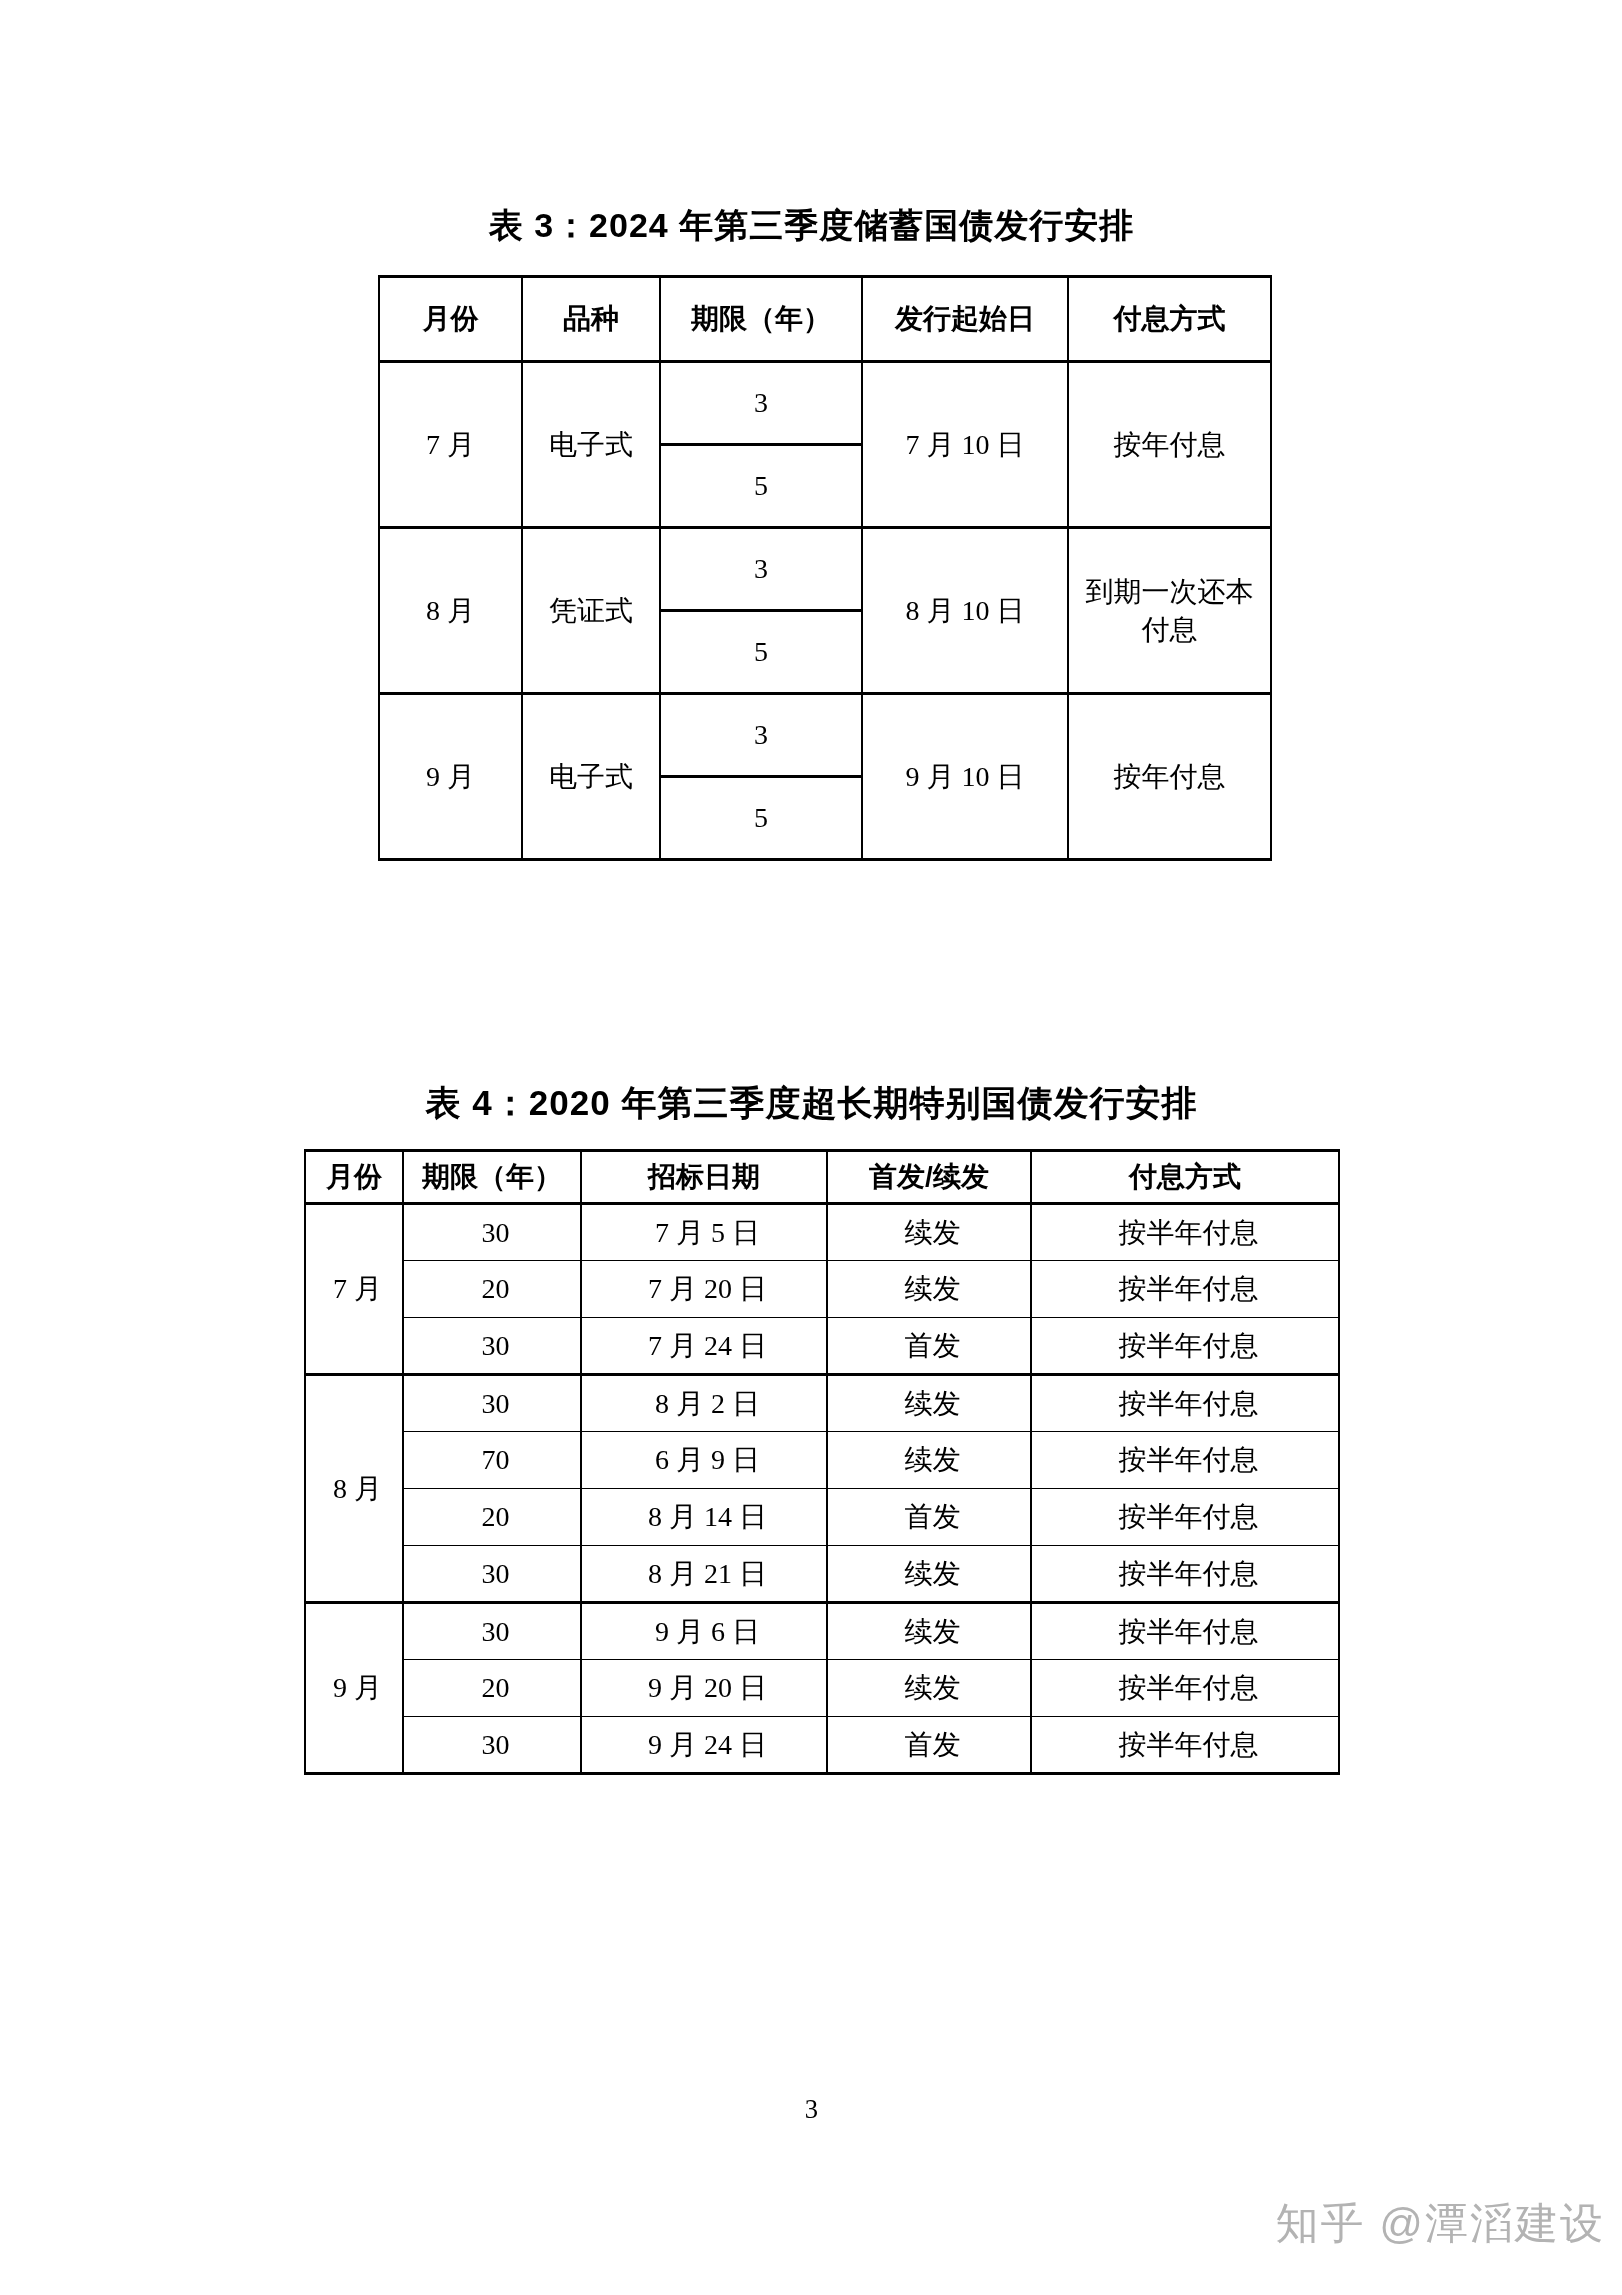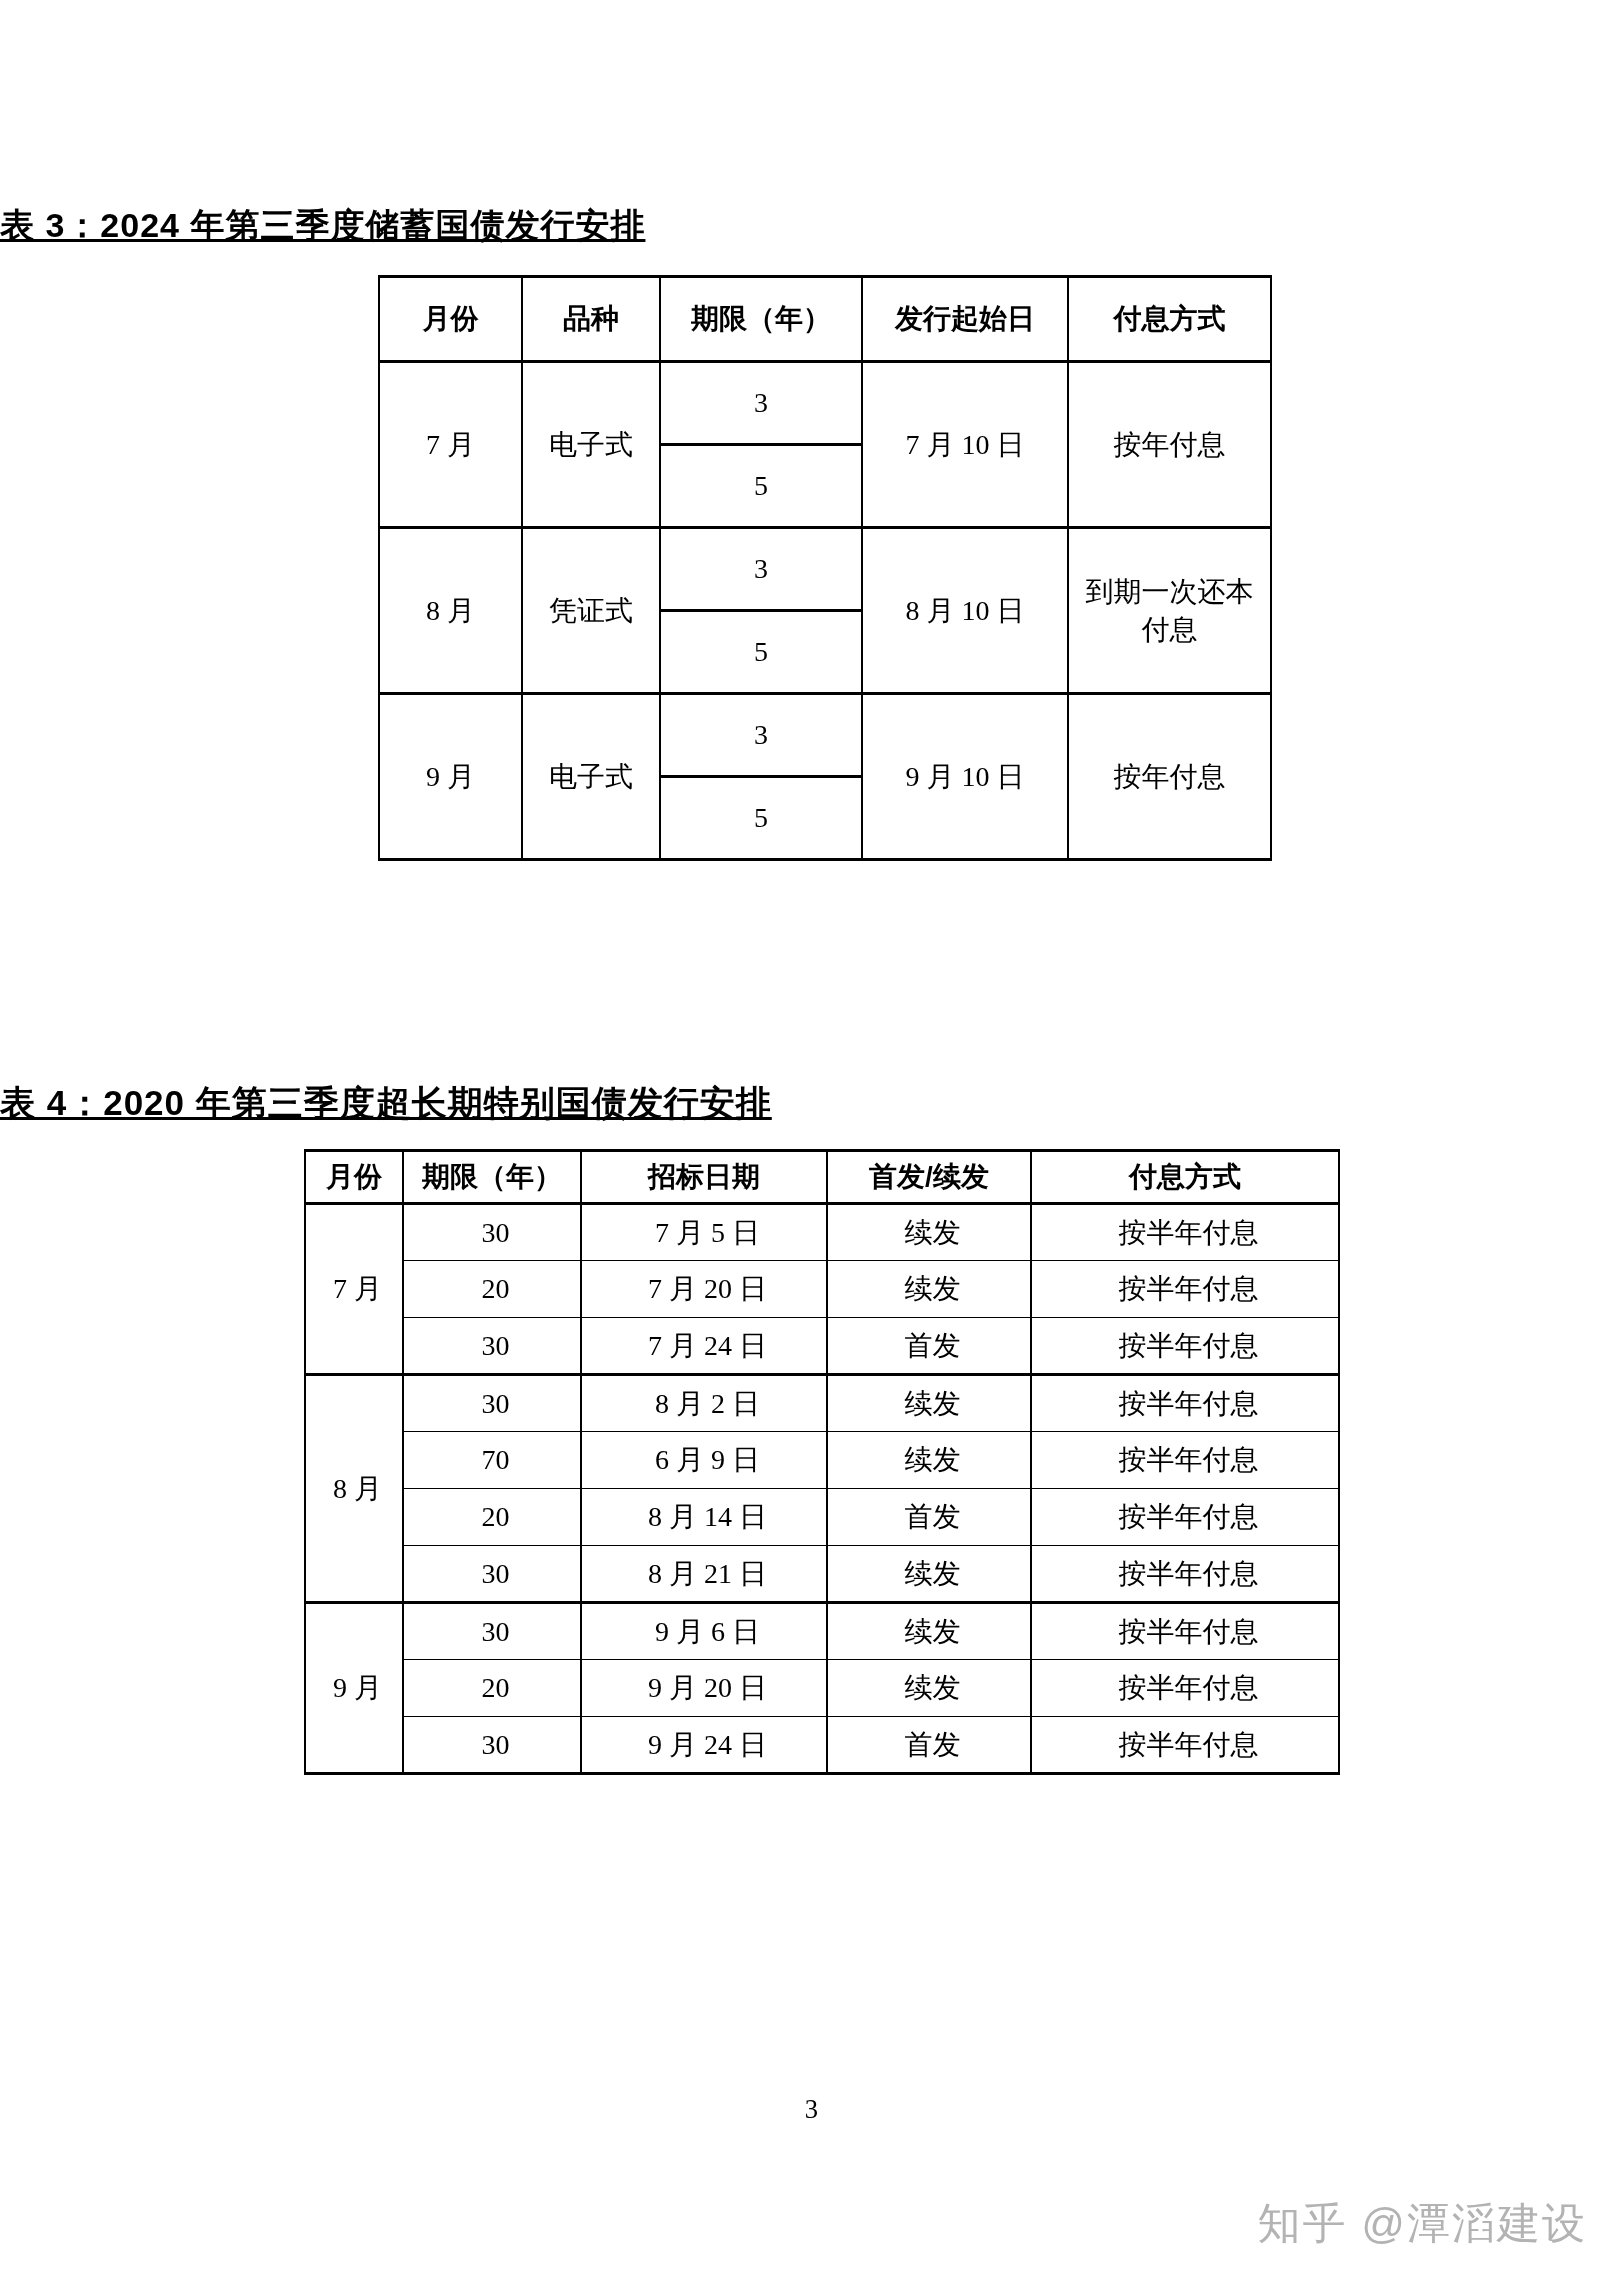--- a/index.html
+++ b/index.html
@@ -6,25 +6,25 @@
   html,body { background:#ffffff; }
   body {
     position:relative;
     width:1623px; height:2295px;
     font-family:"Liberation Serif","DejaVu Serif",serif;
     color:#000;
     overflow:hidden;
   }
   .doc-title {
     position:absolute; left:0; width:100%;
+    text-align:center;
     font-family:"Liberation Sans","DejaVu Sans",sans-serif;
     font-weight:700;
     color:#000;
     letter-spacing:1px;
-    text-decoration:underline;
   }
   #t3-title { top:203px; font-size:34px; }
   #t4-title { top:1080px; font-size:35px; }
 
   table {
     position:absolute;
     border-collapse:collapse;
     table-layout:fixed;
     background:#fff;
     border-radius:18px;
@@ -61,21 +61,21 @@
   #table4 td.month { border-top-width:3.1px; border-bottom-width:3.1px; }
 
   .page-number {
     position:absolute; left:0; width:100%;
     top:2094px;
     text-align:center;
     font-size:26.6px;
   }
   .watermark {
     position:absolute;
-    right:36px; top:2195px;
+    right:18px; top:2195px;
     font-family:"Liberation Sans","DejaVu Sans",sans-serif;
     font-size:43px;
     color:#b3b3b3;
     letter-spacing:2px;
     white-space:nowrap;
   }
 </style>
 </head>
 <body>
 

